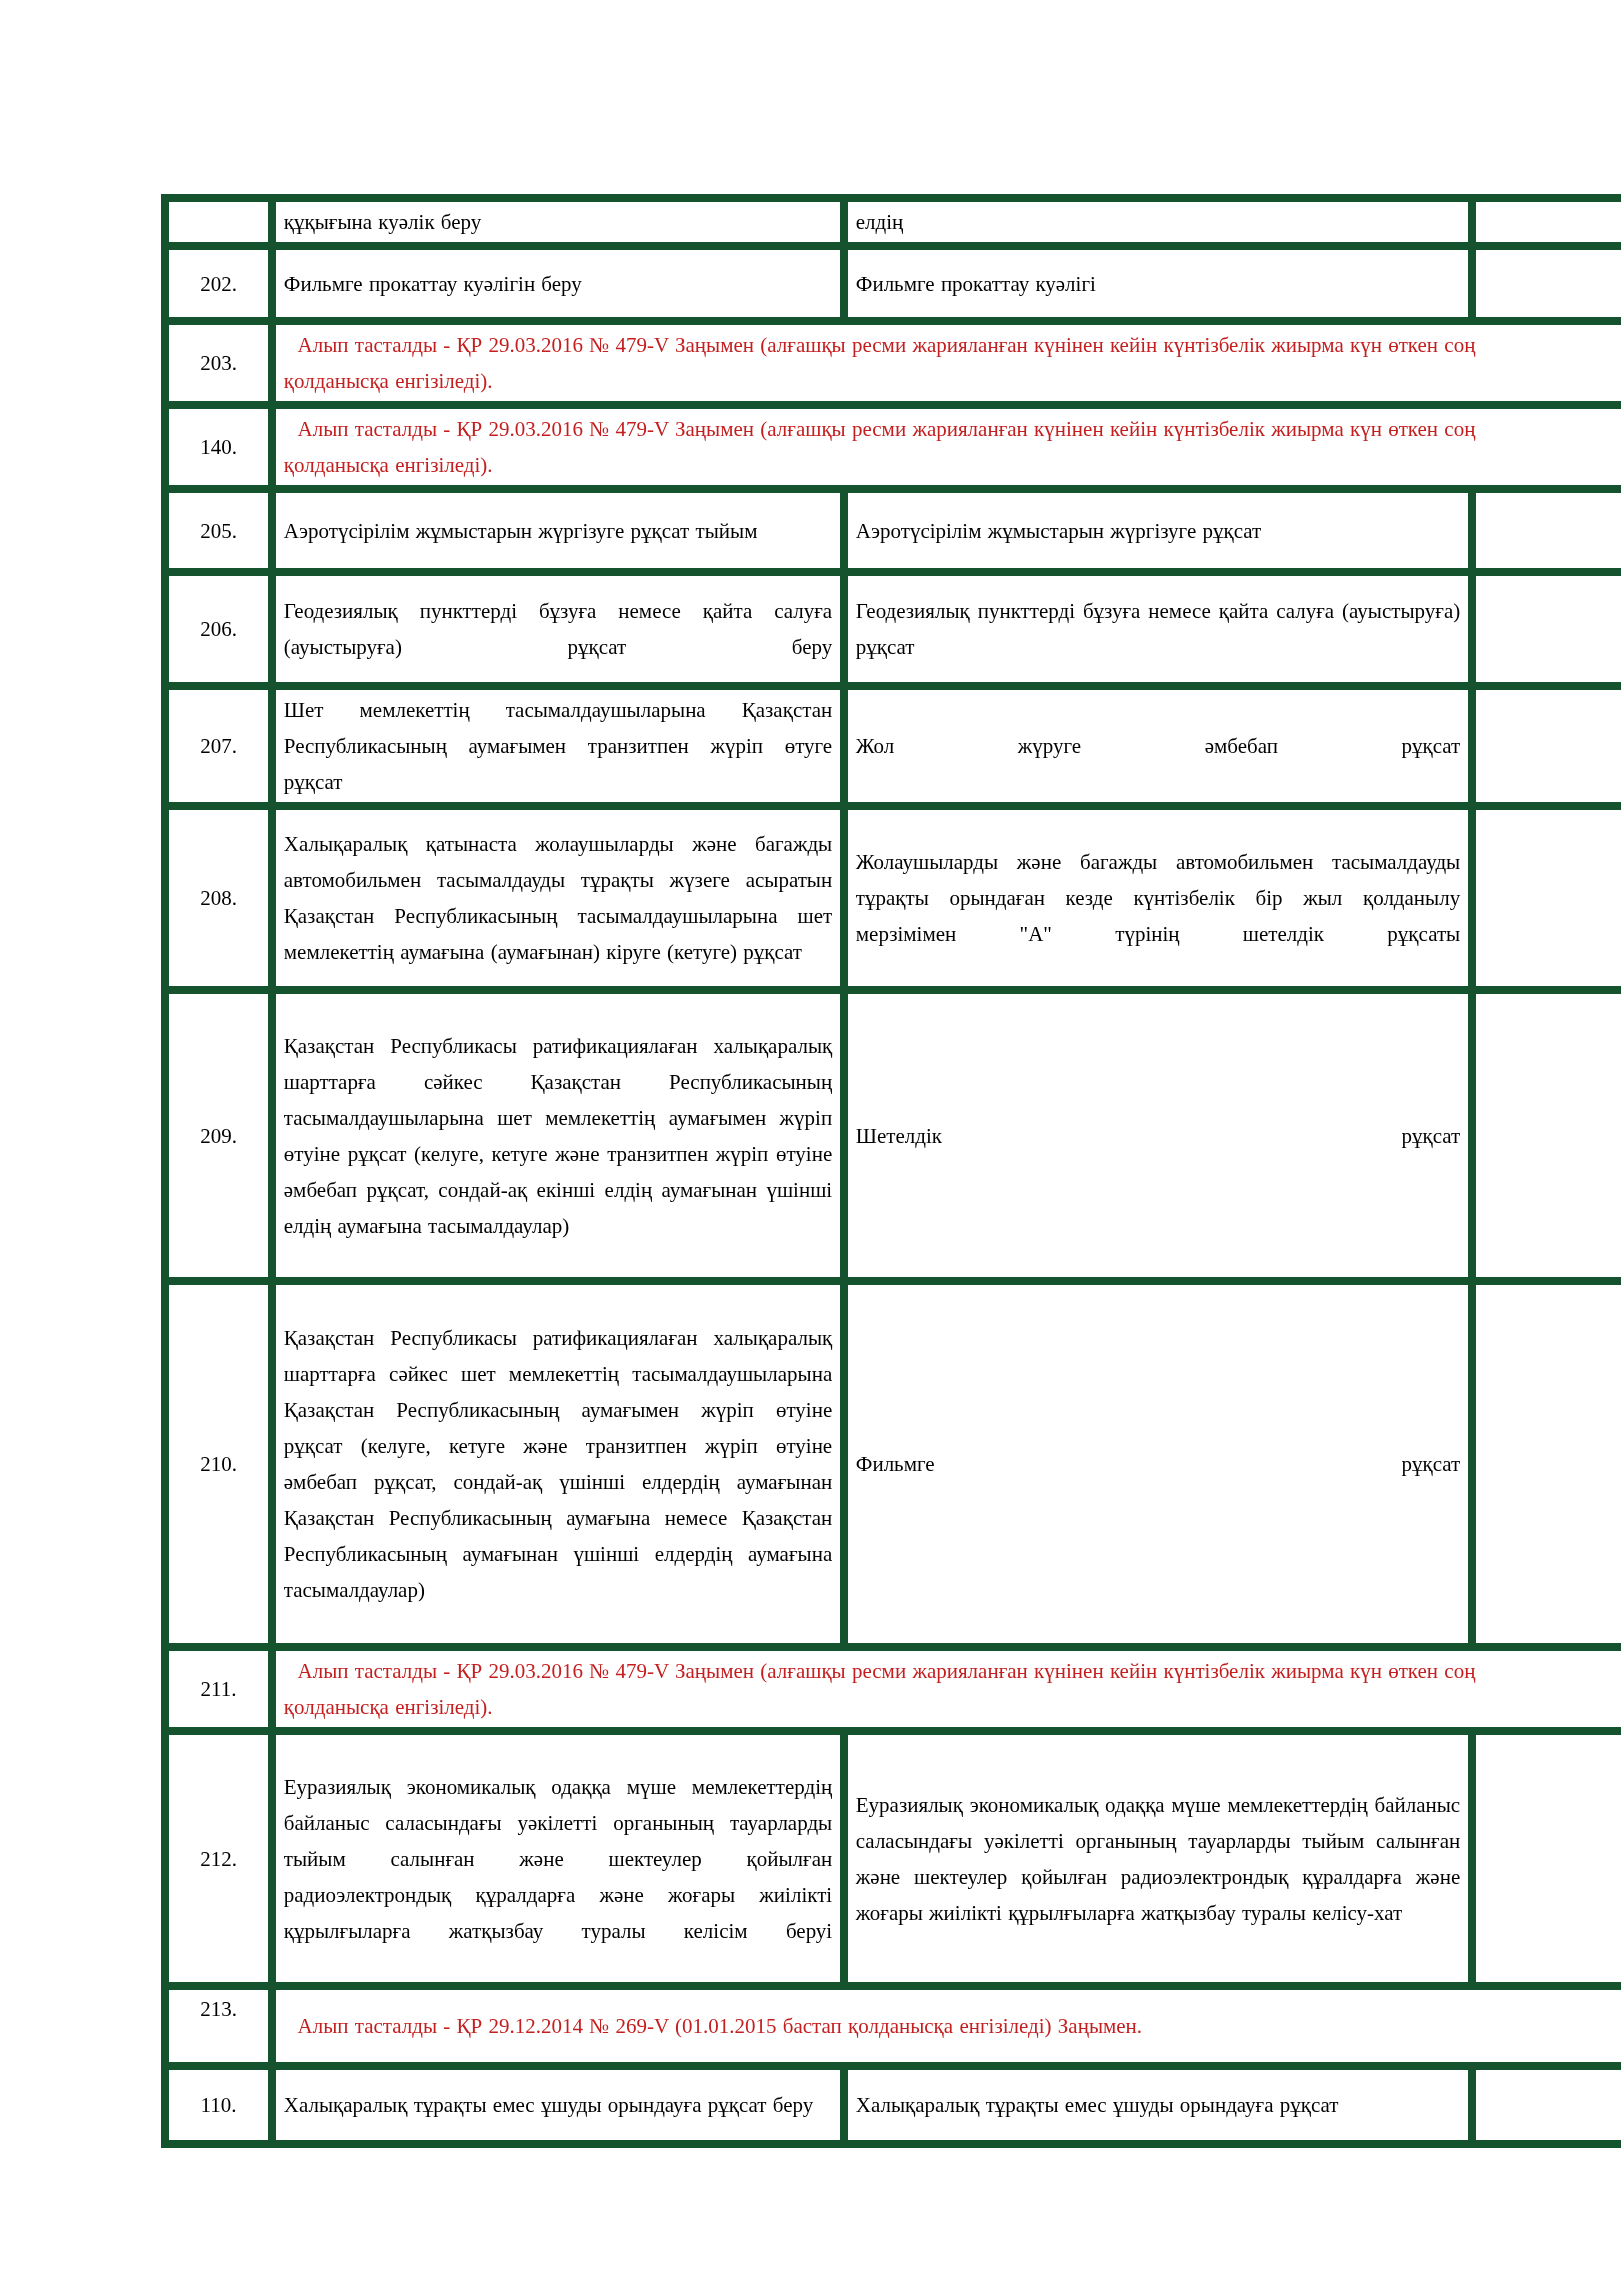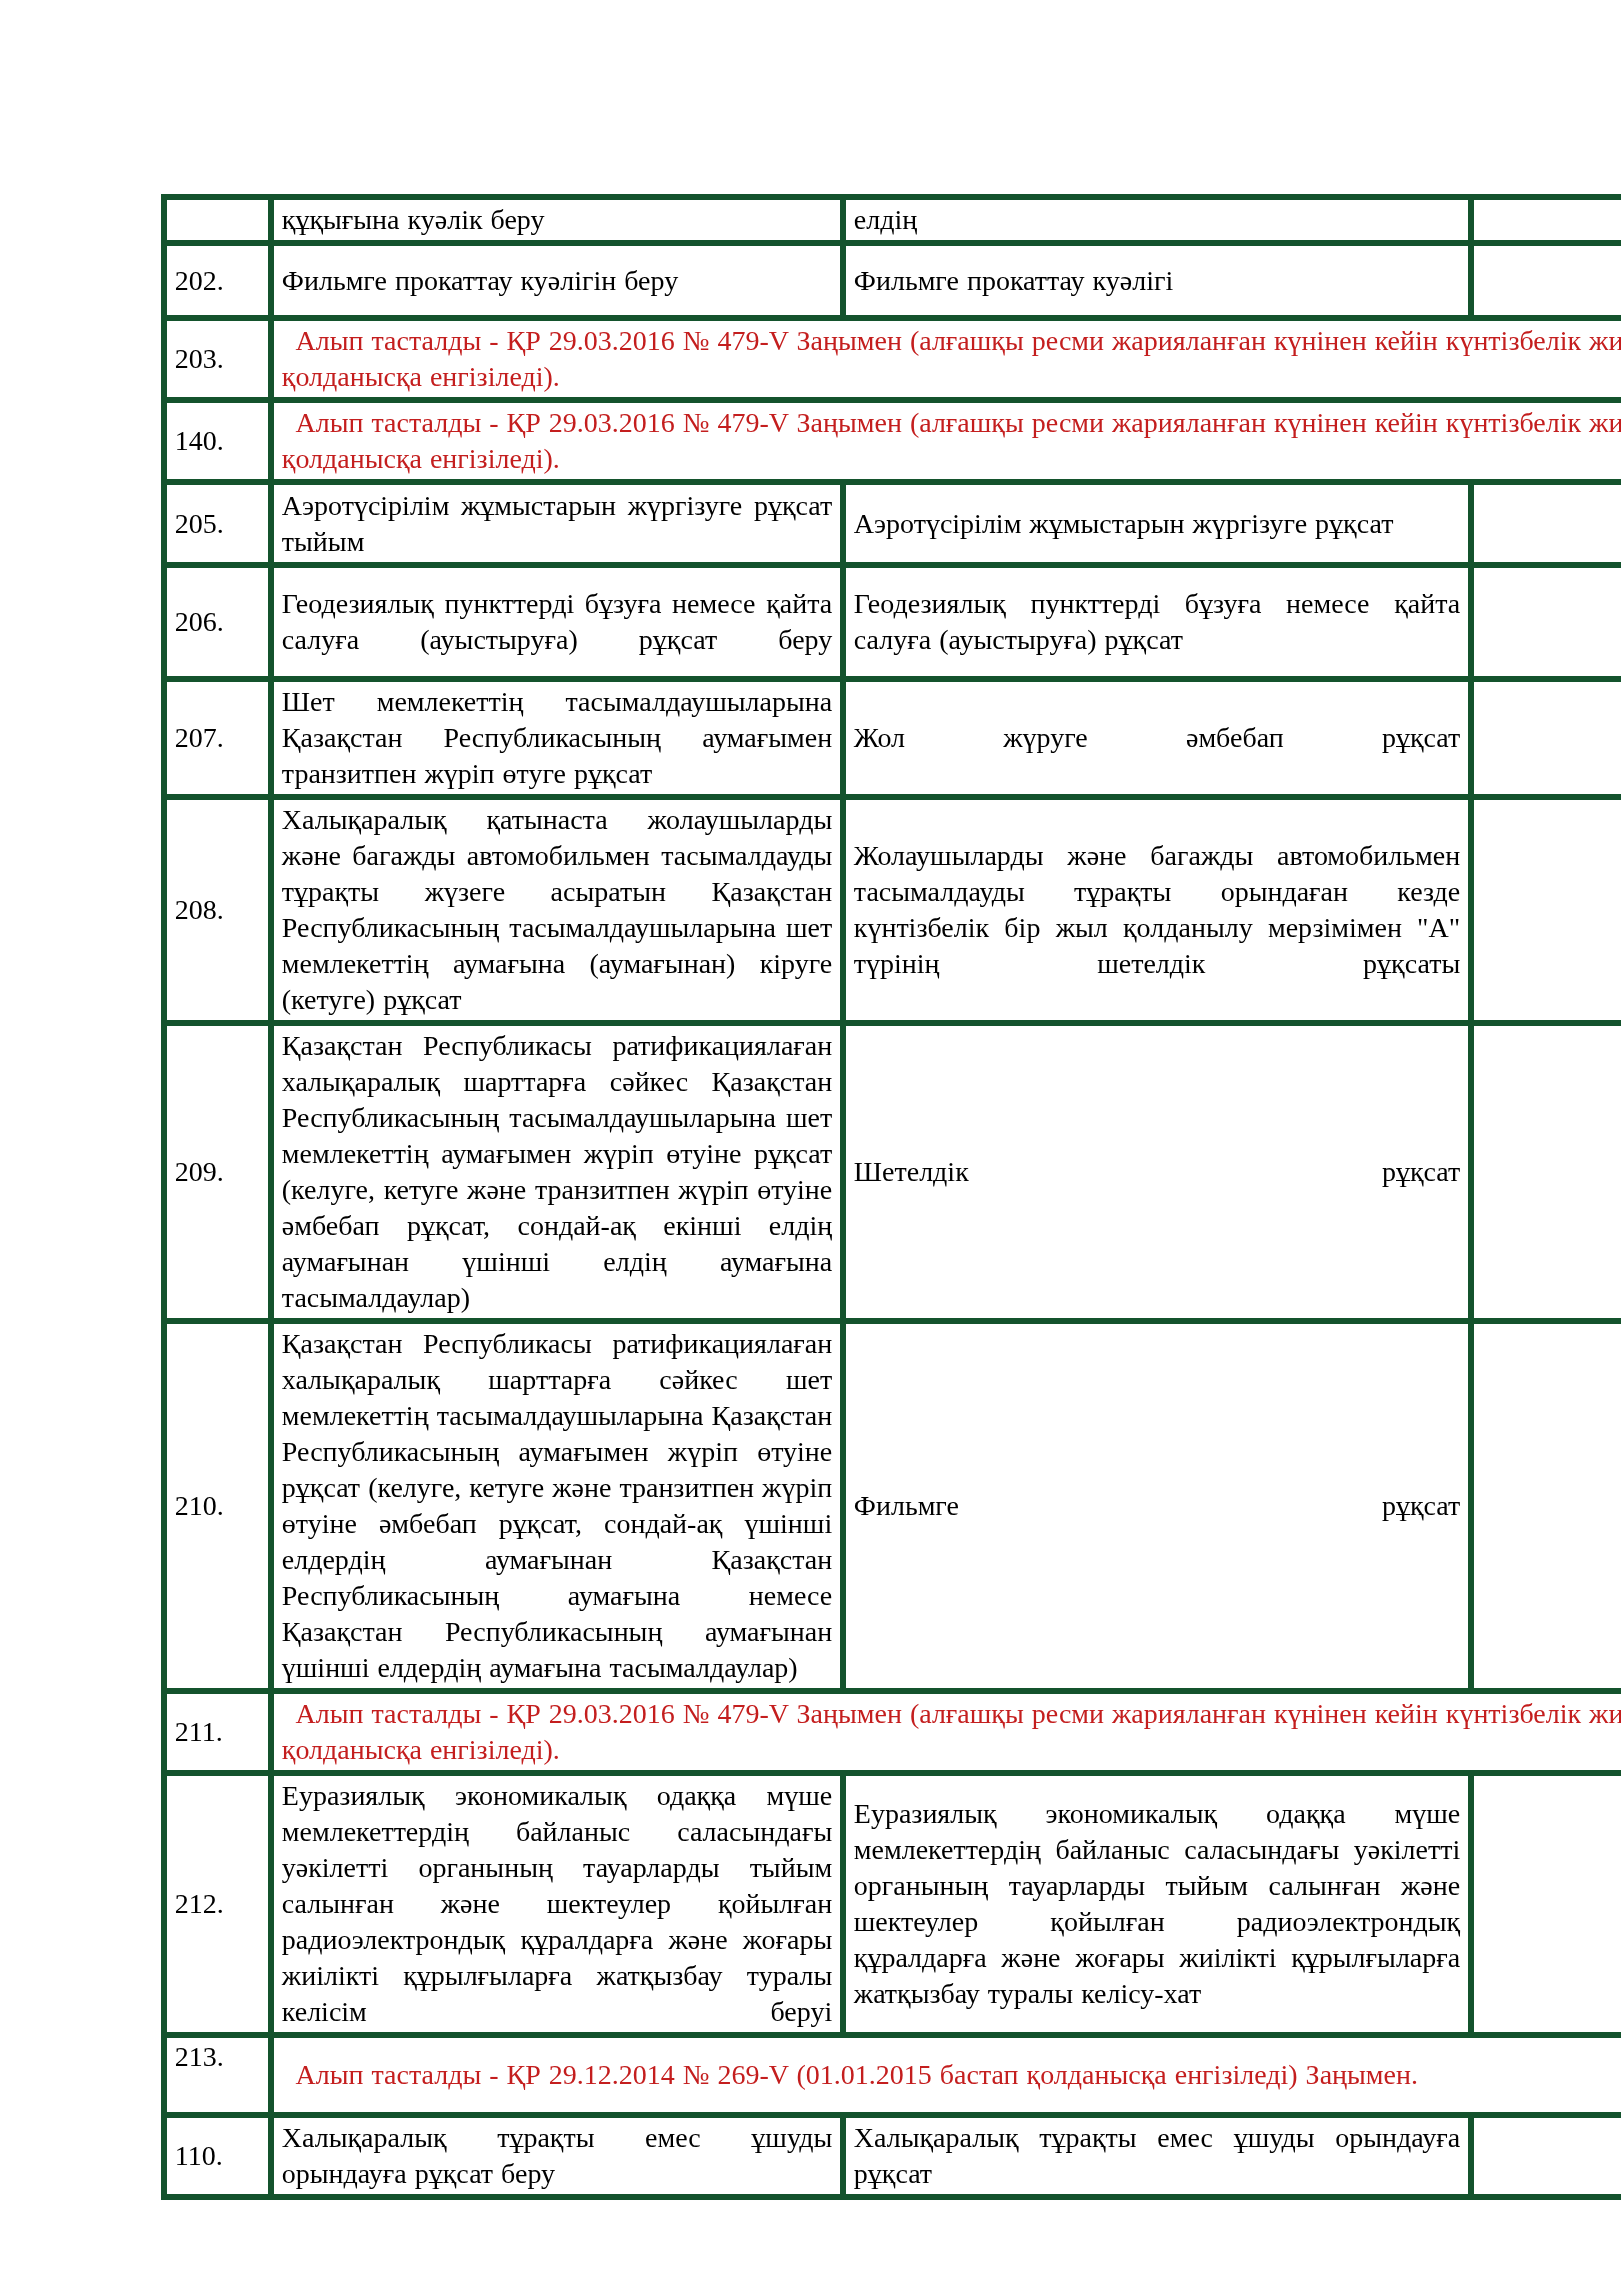--- a/index.html
+++ b/index.html
@@ -5,27 +5,27 @@
   html,body{margin:0;padding:0}
   body{
     width:1621px;height:2293px;overflow:hidden;background:#ffffff;
     font-family:"Liberation Serif","DejaVu Serif",serif;color:#000;
   }
   table.svc{
     border-collapse:collapse;table-layout:fixed;
     margin:194px 0 0 161px;width:1664px;
   }
   table.svc td{
-    border:6px solid #14532d;
+    border:8px solid #14532d;
     vertical-align:middle;
-    font-size:28px;line-height:36px;
+    font-size:21px;line-height:36px;
     padding:2px 7.8px;
     word-spacing:1px;
   }
-  td.c-num{padding:2px 3.9px 2px 6.9px;text-align:left}
+  td.c-num{padding:2px 3.9px 2px 6.9px;text-align:center}
   td.c-service,td.c-result{text-align:justify}
   td.jl{text-align-last:justify}
   td.c-removed{color:#c41e1e;border-left:2px solid #b0b0b0}
   td.c-removed .l1{white-space:nowrap;padding-left:13.7px}
   td.c-removed .l2{padding-left:0}
   tr.num-top td.c-num{vertical-align:top;padding-top:1px}
   td.c-empty{background:#fff}
 </style>
 </head>
 <body>

